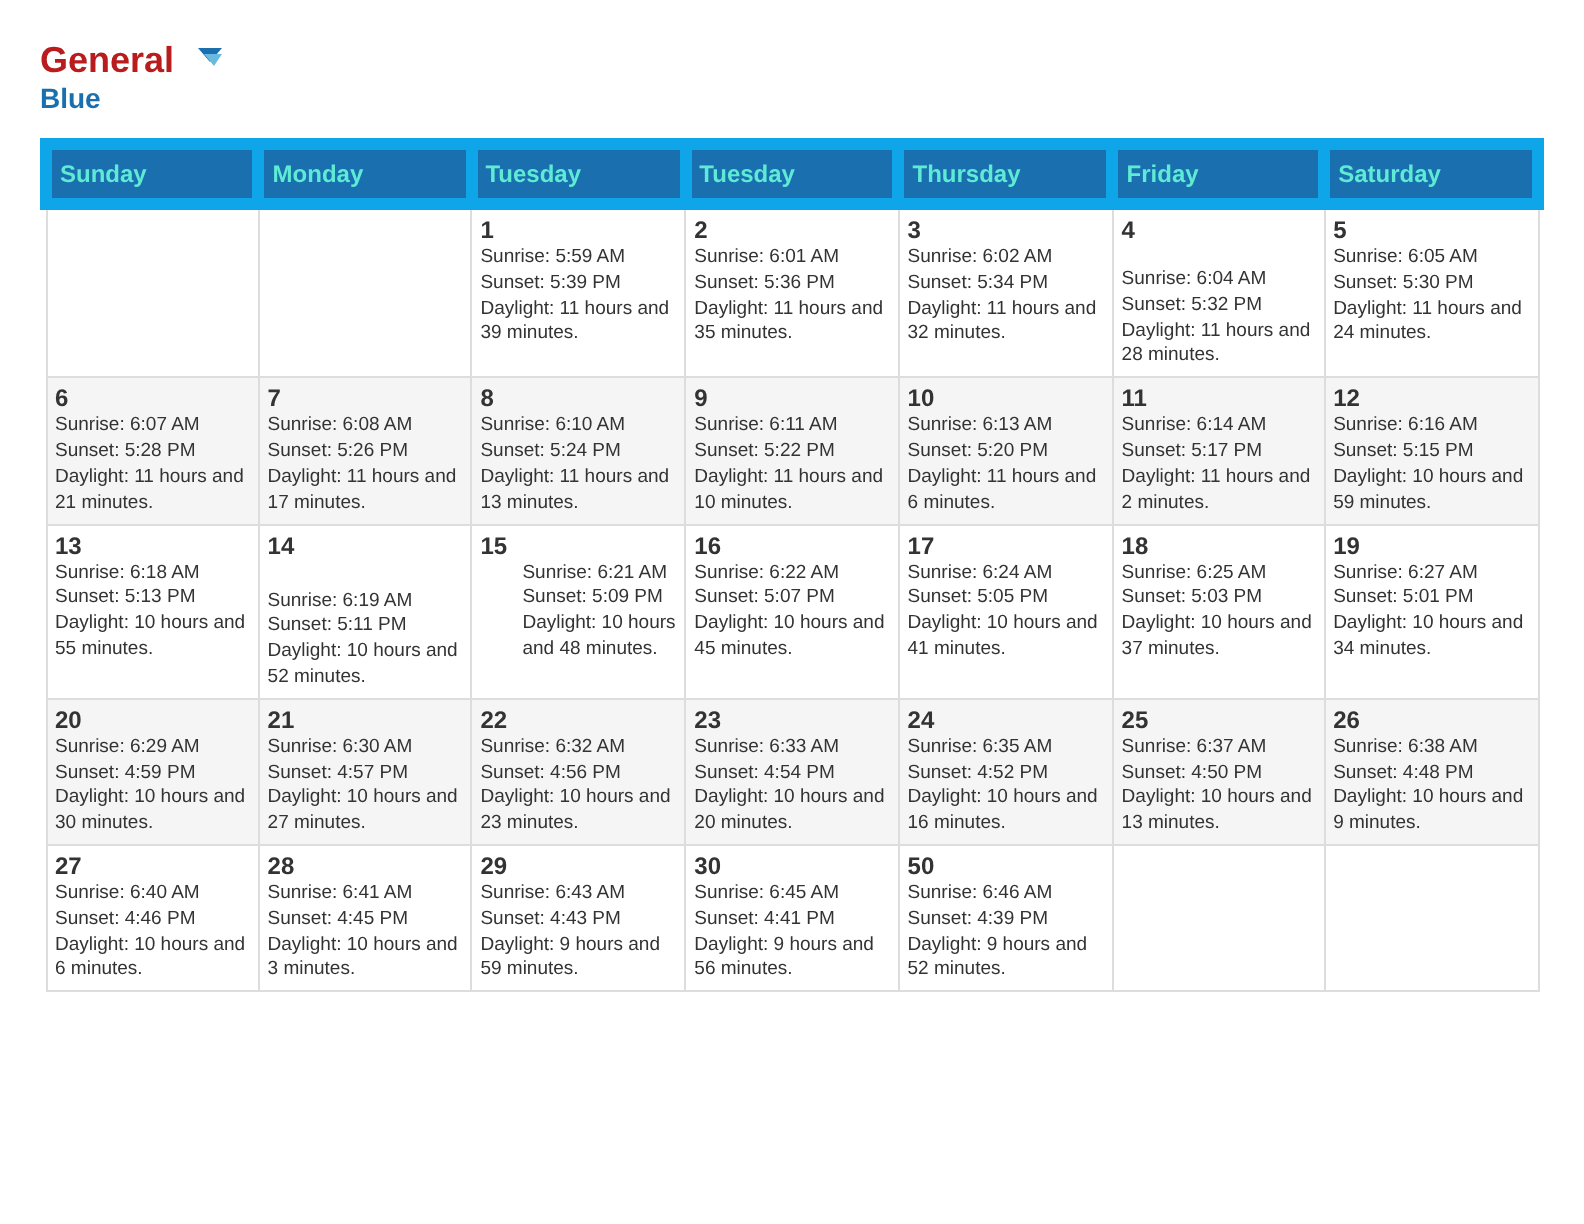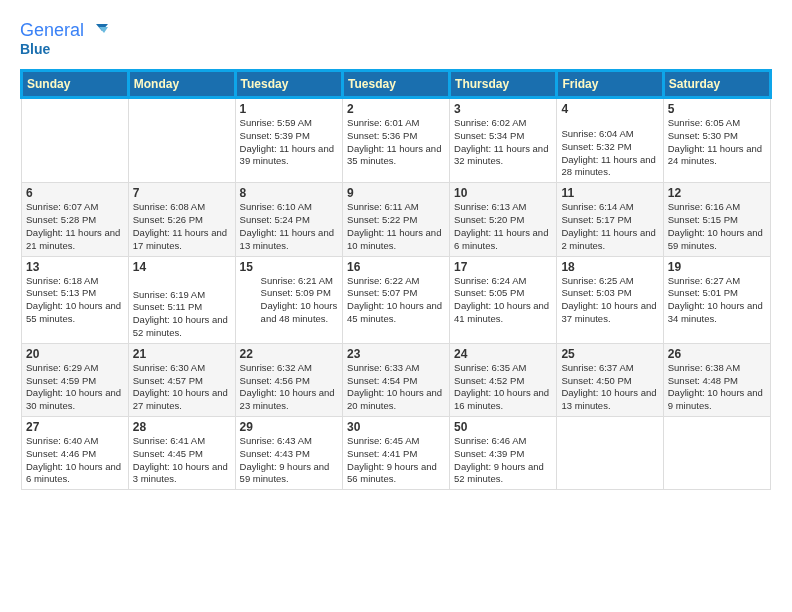--- a/index.html
+++ b/index.html
@@ -40,26 +40,26 @@
       color: #555;
       margin-top: 2px;
     }
     .calendar {
       width: 100%;
       border-collapse: collapse;
       border: 1px solid #ccc;
     }
     .calendar th {
       background-color: #1a6faf;
-      color: #fef9c3;
+      color: #5eead4;
       font-size: 12px;
       font-weight: bold;
       padding: 5px 4px;
       text-align: left;
-      border: 3px solid #0ea5e9;
+      border: 6px solid #0ea5e9;
     }
     .calendar td {
       vertical-align: top;
       border: 1px solid #ddd;
       padding: 3px 4px;
       width: 110px;
       min-height: 80px;
       font-size: 10px;
       color: #333;
       background: #fff;
@@ -86,21 +86,21 @@
     }
   </style>
 </head>
 <body>
 
 <div class="page">
   <div class="header">
     <div class="logo">
   <div style="display:flex;flex-direction:column;align-items:flex-start;">
     <div style="display:flex;align-items:center;gap:2px;">
-      <span style="font-size:18px;font-weight:normal;color:#3b82f6;">General</span>
+      <span style="font-size:18px;font-weight:bold;color:#b91c1c;">General</span>
       <svg width="22" height="18" viewBox="0 0 22 18">
         <polygon points="10,2 22,2 16,9" fill="#1a6faf"></polygon>
         <polygon points="13,5 22,5 18,11" fill="#6abadf"></polygon>
       </svg>
     </div>
     <span style="font-size:14px;font-weight:bold;color:#1a6faf;">Blue</span>
   </div>
 </div>
     <div class="title-block">
       <div class="month-title"></div>

